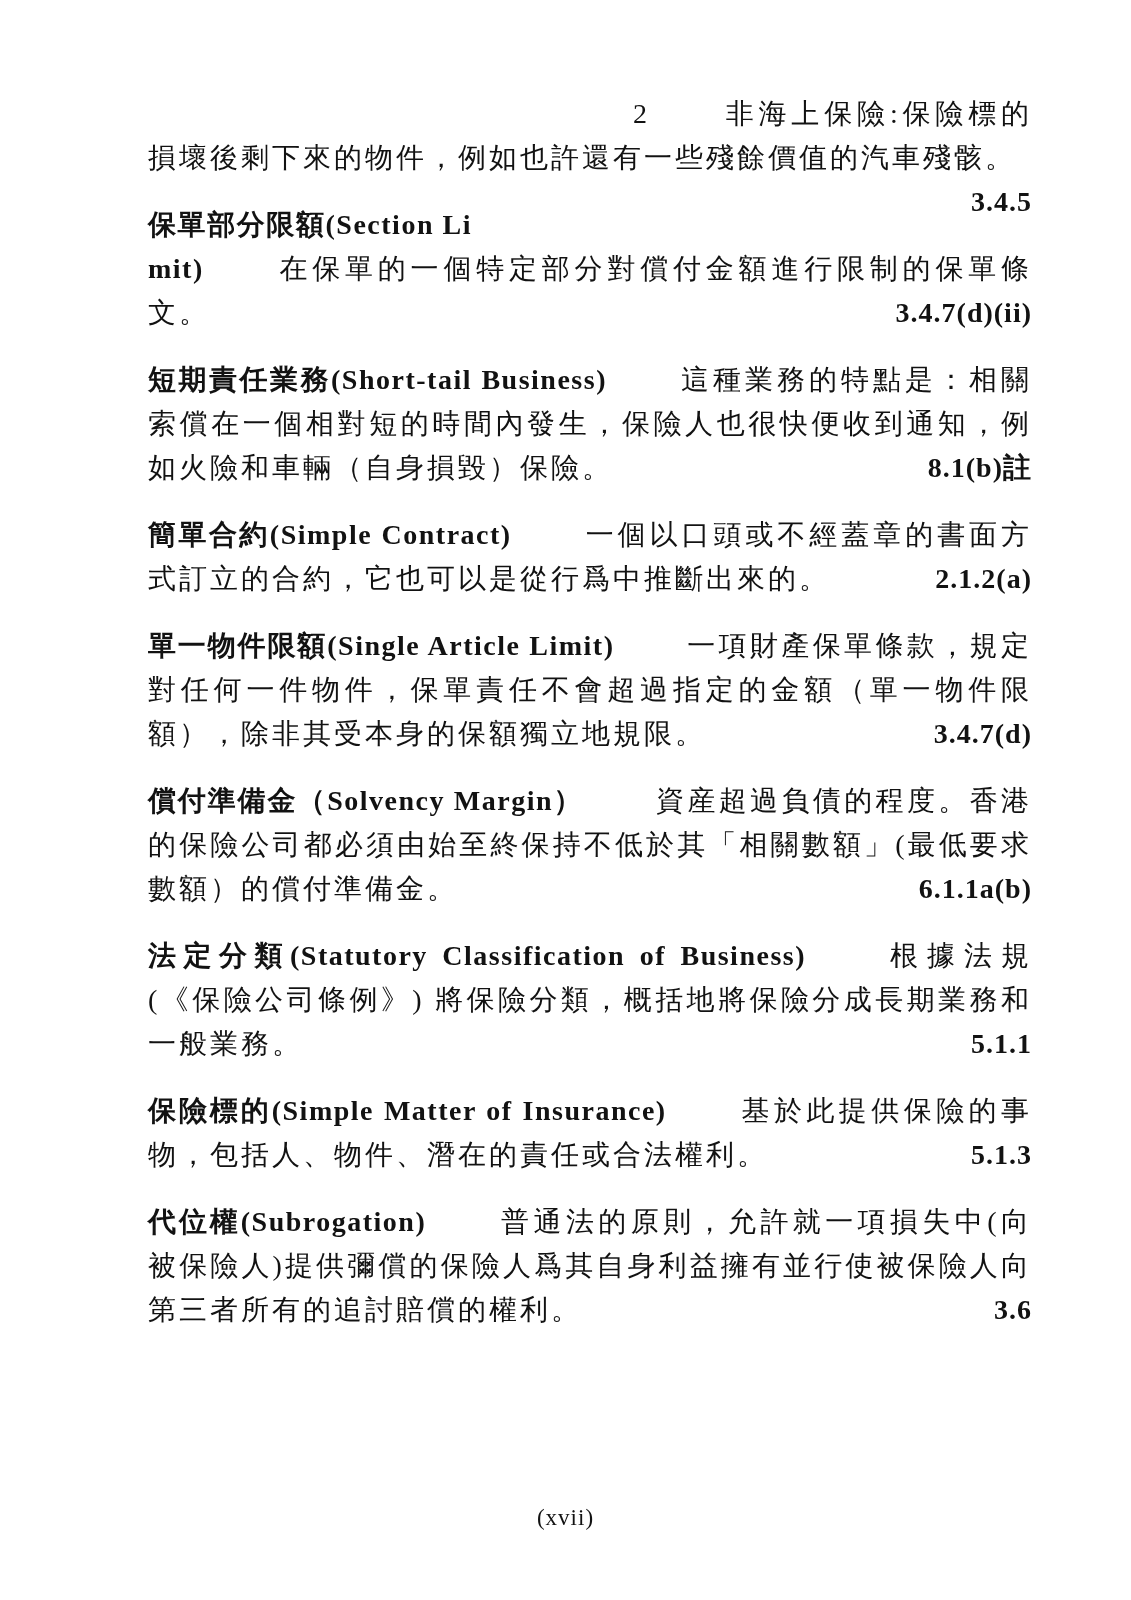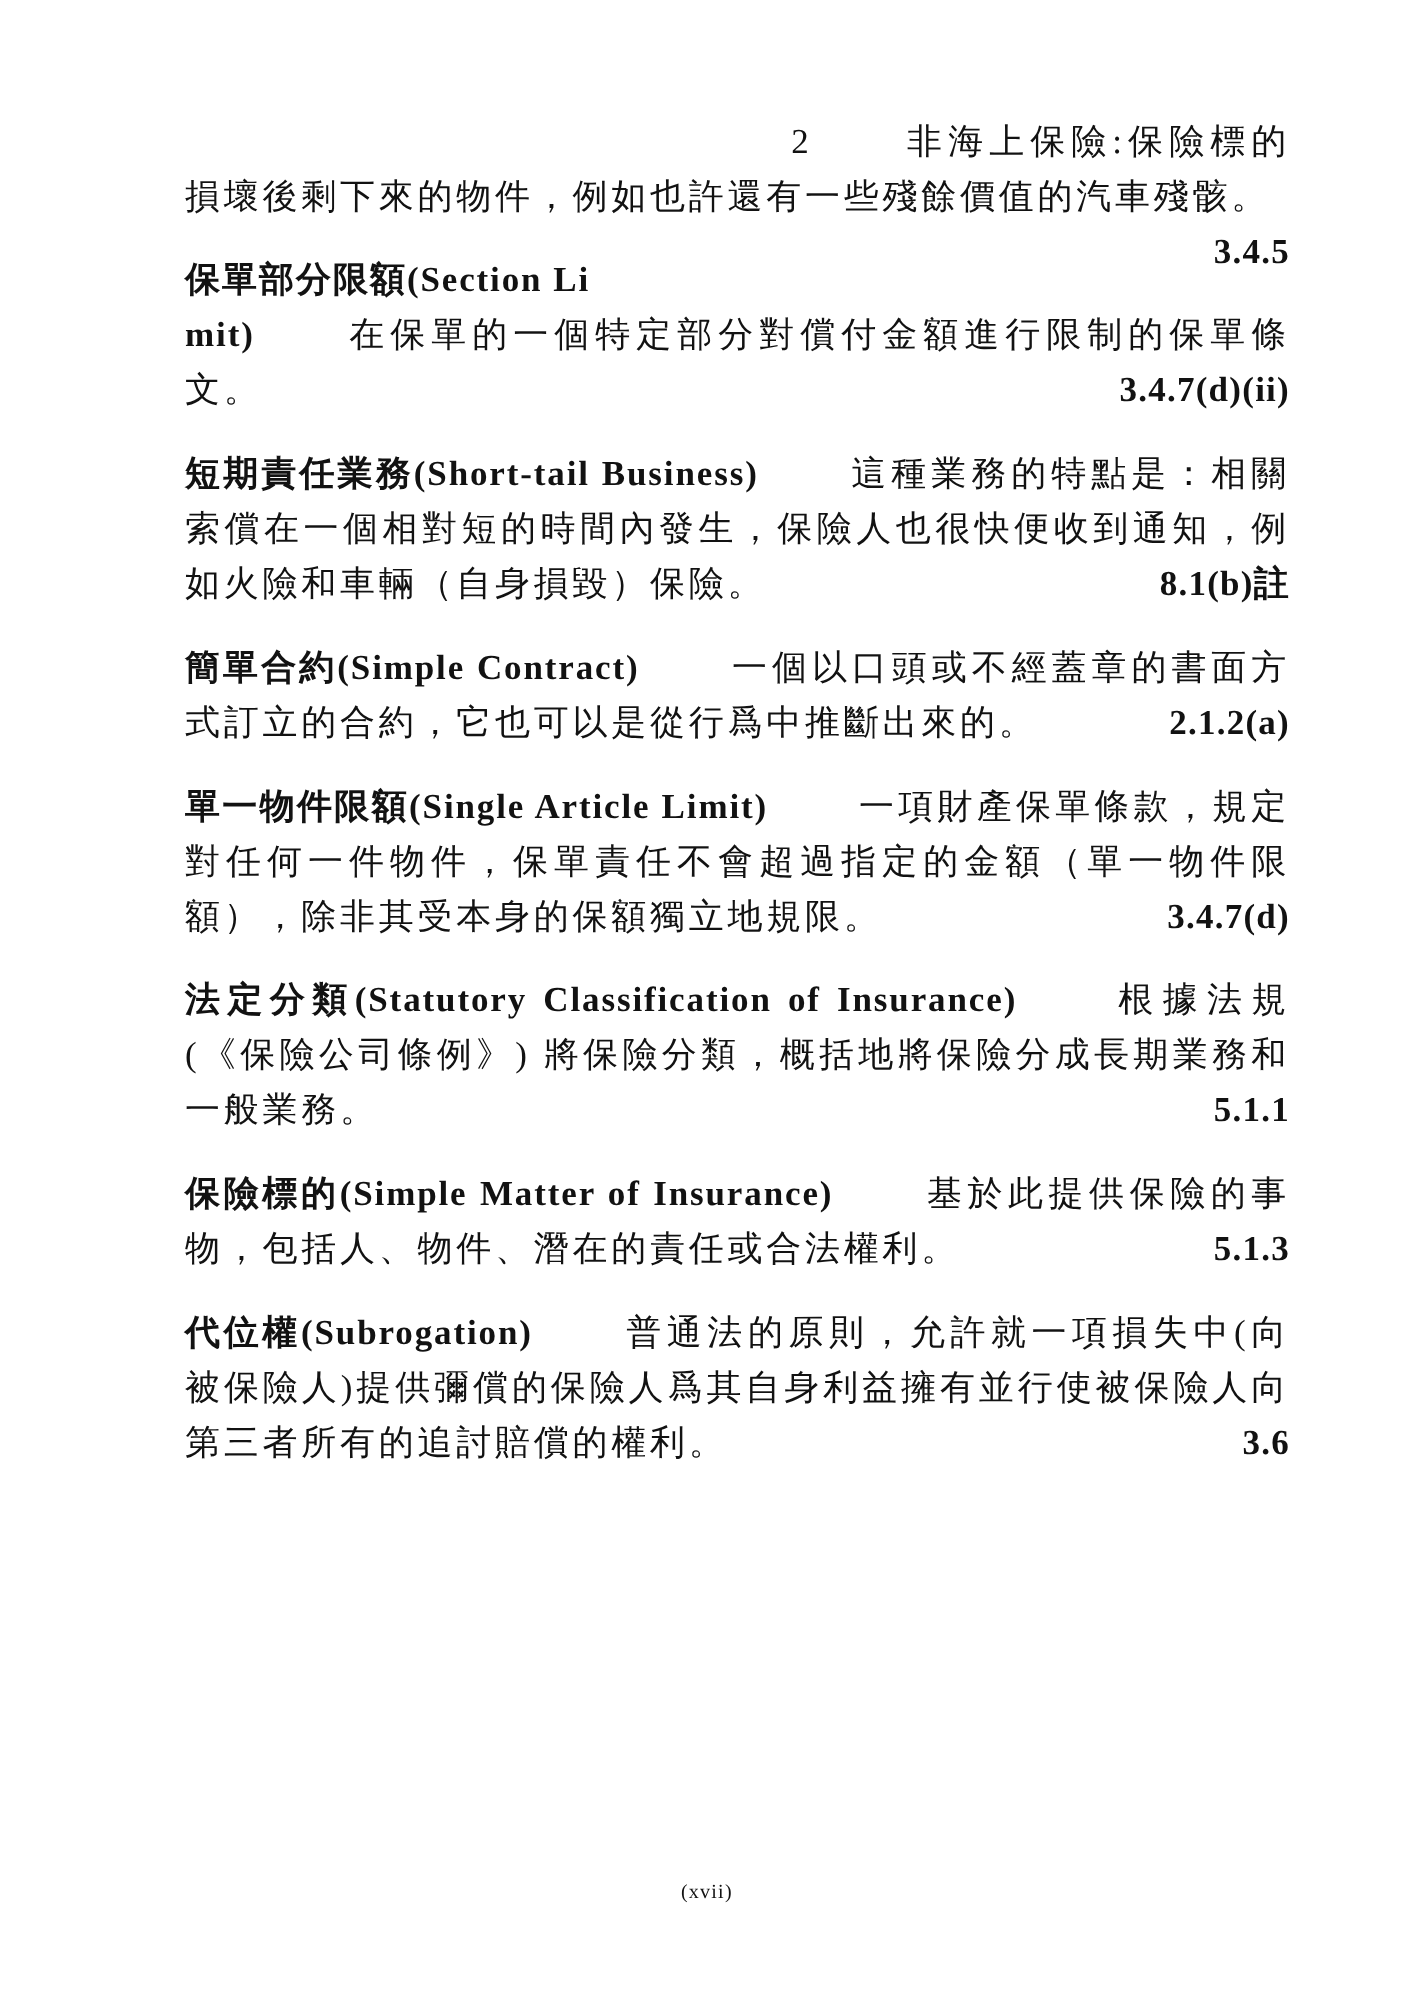--- a/index.html
+++ b/index.html
@@ -58,21 +58,21 @@
   }
   .ref .reg {
     font-weight: bold;
   }
   .footer {
     position: absolute;
     left: 0;
     top: 1505px;
     width: 1131px;
     text-align: center;
-    font-size: 16px;
+    font-size: 23px;
     letter-spacing: 1px;
   }
 </style>
 </head>
 <body>
 
 <div class="page">
   <div class="content">
   <p class="entry continuation">
     <span class="num">2</span>
@@ -107,25 +107,32 @@
   </p>
 
   <p class="entry">
     
     <b class="term">單一物件限額(Single Article Limit)</b>
     <span class="gap"></span>
     <span class="def">一項財產保單條款，規定對任何一件物件，保單責任不會超過指定的金額（單一物件限額），除非其受本身的保額獨立地規限。</span>
     <span class="ref"><b class="rb1">3.4.7</b><span class="reg rr">(d)</span><b class="rb2"></b></span>
   </p>
 
+  <p class="entry">
+    
+    <b class="term">償付準備金（Solvency Margin）</b>
+    <span class="gap"></span>
+    <span class="def">資産超過負債的程度。香港的保險公司都必須由始至終保持不低於其「相關數額」(最低要求數額）的償付準備金。</span>
+    <span class="ref"><b class="rb1">6.1.1a</b><span class="reg rr">(b)</span><b class="rb2"></b></span>
+  </p>
 
 
   <p class="entry">
     
-    <b class="term">法定分類(Statutory Classification of Insurance)</b>
+    <b class="term">法定分類(Statutory Classification of Business)</b>
     <span class="gap"></span>
     <span class="def">根據法規(《保險公司條例》) 將保險分類，概括地將保險分成長期業務和一般業務。</span>
     <span class="ref"><b class="rb1">5.1.1</b><span class="reg rr"></span><b class="rb2"></b></span>
   </p>
 
 
   <p class="entry">
     
     <b class="term">保險標的(Simple Matter of Insurance)</b>
     <span class="gap"></span>

